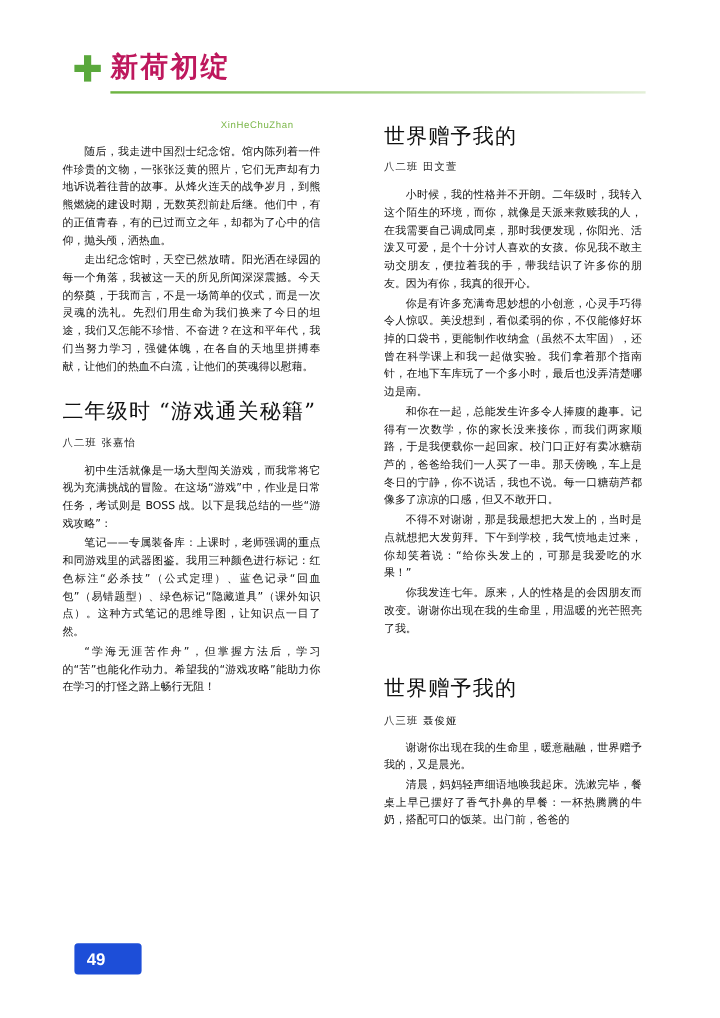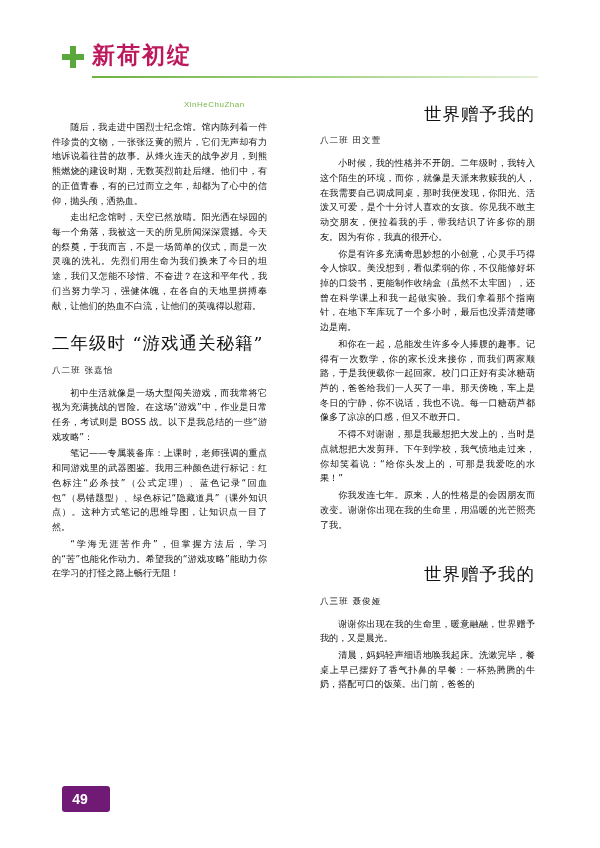--- a/index.html
+++ b/index.html
@@ -96,21 +96,21 @@
   .col-right { left: 320px; }
 
   .art-title {
     font-family: "DejaVu Serif", serif;
     font-size: 17.5px;
     font-weight: normal;
     letter-spacing: 1px;
     margin: 0 0 6px 0;
     color: #111;
   }
-  .art-title.centered { text-align: right; }
+  .art-title.centered { text-align: left; }
   .art-title.left { text-align: left; }
 
   .byline {
     text-align: left;
     font-size: 8.6px;
     letter-spacing: 1px;
     margin: 0 0 8px 0;
     color: #222;
   }
 
@@ -119,23 +119,23 @@
     text-indent: 2em;
   }
   .gap-md { height: 14px; }
   .gap-lg { height: 26px; }
 
   
   .page-num-box {
     position: absolute;
     left: 62px;
     top: 786px;
-    width: 48px;
+    width: 56px;
     height: 26px;
-    background: #701a75;
+    background: #1d4ed8;
     border-radius: 3px;
   }
   .page-num {
     position: absolute;
     left: 0;
     top: 0;
     width: 36px;
     height: 26px;
     line-height: 26px;
     text-align: center;

